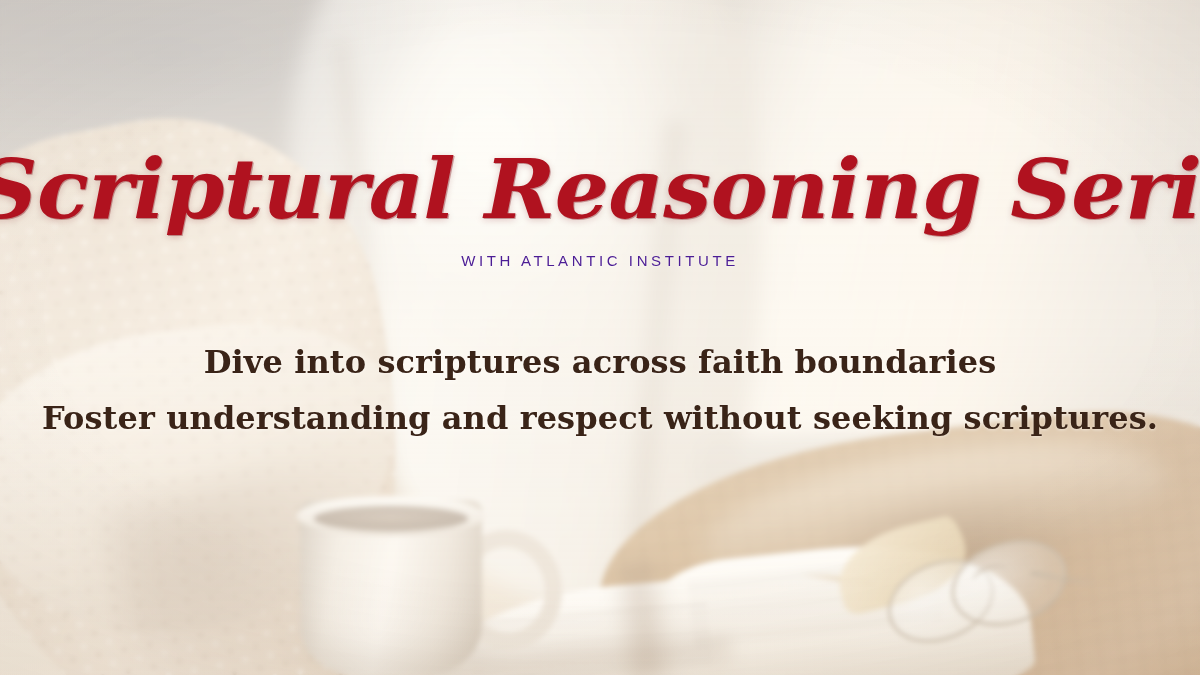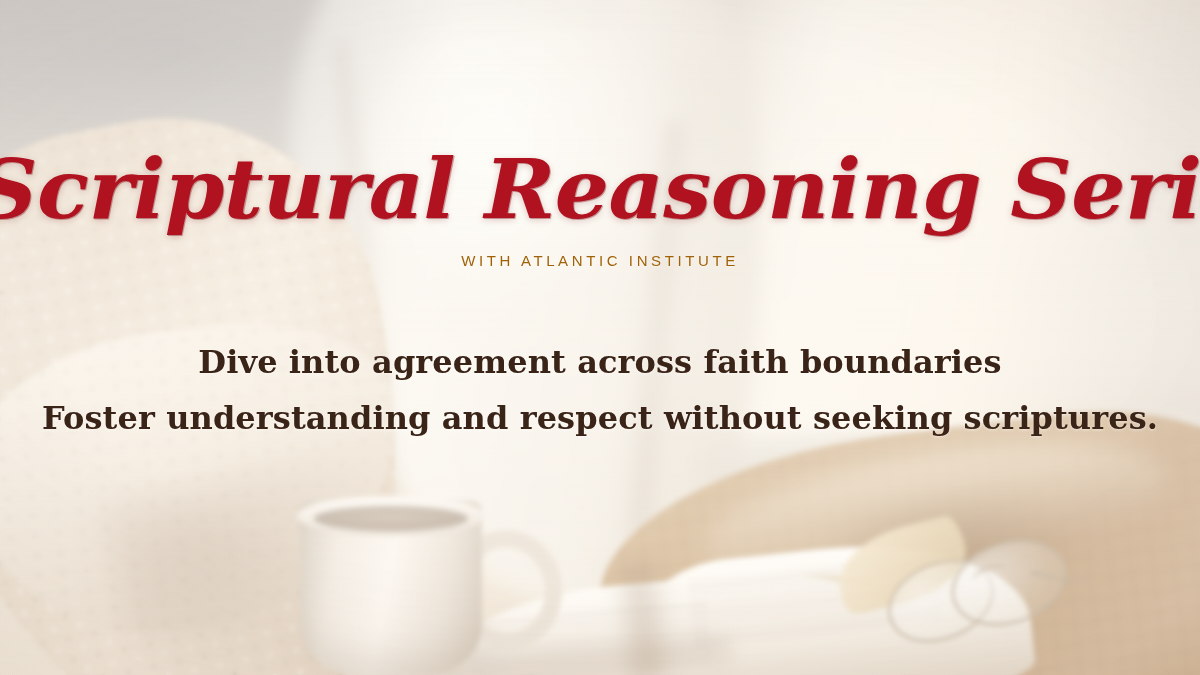--- a/index.html
+++ b/index.html
@@ -349,21 +349,21 @@
   }
 
   .subtitle {
     position: absolute;
     top: 252px;
     left: 0; right: 0;
     font-family: "Liberation Sans", sans-serif;
     font-weight: 400;
     font-size: 15px;
     letter-spacing: 3.6px;
-    color: #a16207;
+    color: #4c1d95;
     text-transform: uppercase;
     text-shadow: 0 1px 2px rgba(255,255,255,0.55);
   }
 
   .tagline {
     position: absolute;
     top: 334px;
     left: 0; right: 0;
   }
   .tagline-line {
@@ -426,18 +426,18 @@
     <div class="photo-vignette"></div>
   </div>
 
   <div class="content">
 
     <div class="title">Scriptural Reasoning Series</div>
 
     <div class="subtitle">WITH ATLANTIC INSTITUTE</div>
 
     <div class="tagline">
-      <div class="tagline-line">Dive into agreement across faith boundaries</div>
+      <div class="tagline-line">Dive into scriptures across faith boundaries</div>
       <div class="tagline-line">Foster understanding and respect without seeking scriptures.</div>
     </div>
 
   </div>
 </div>
 
 </body></html>

